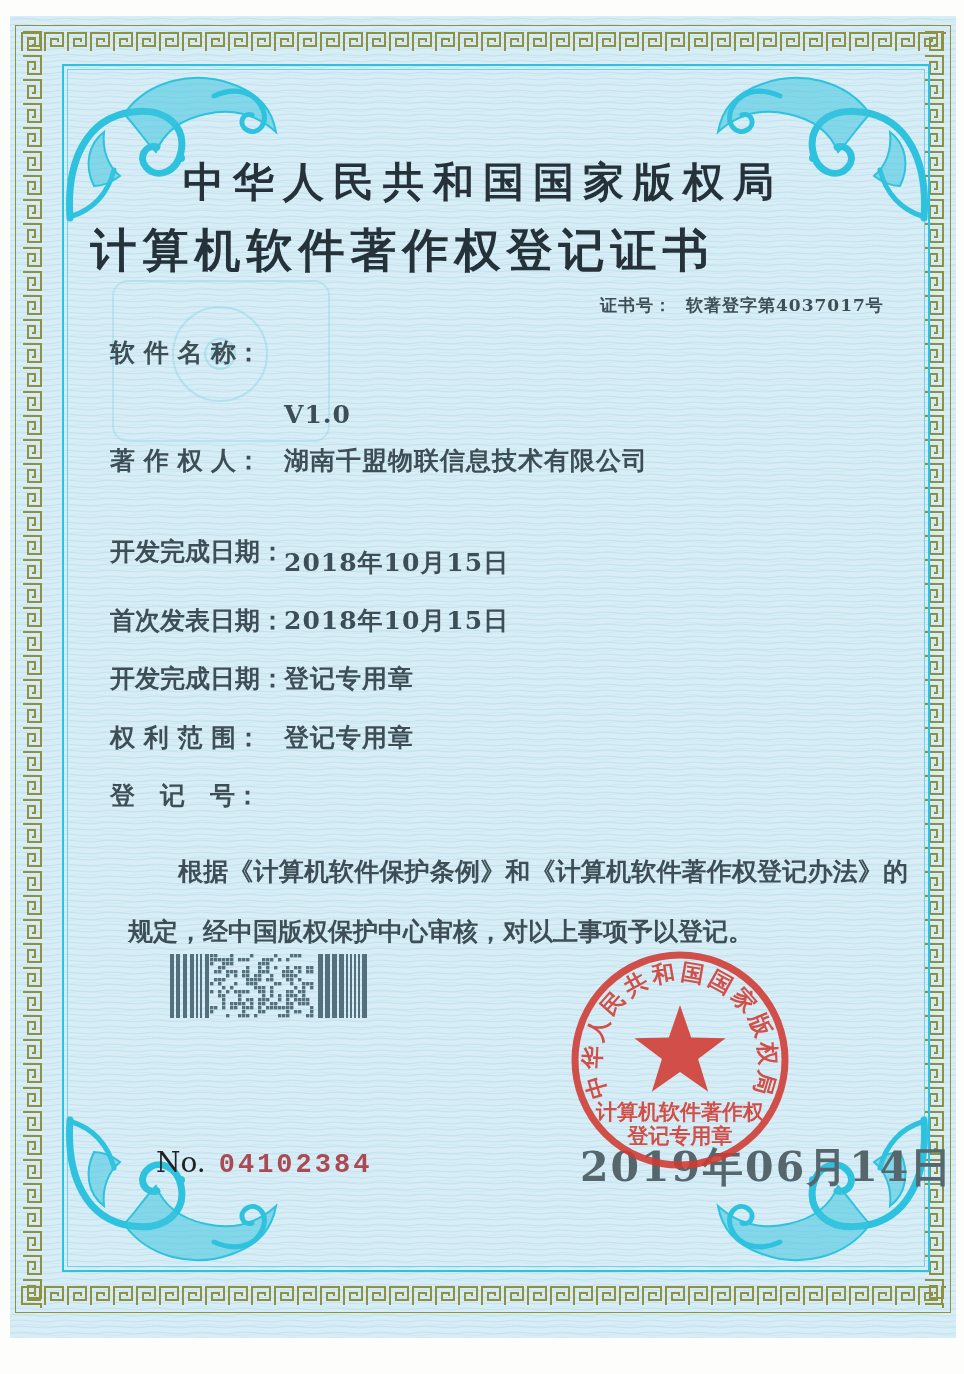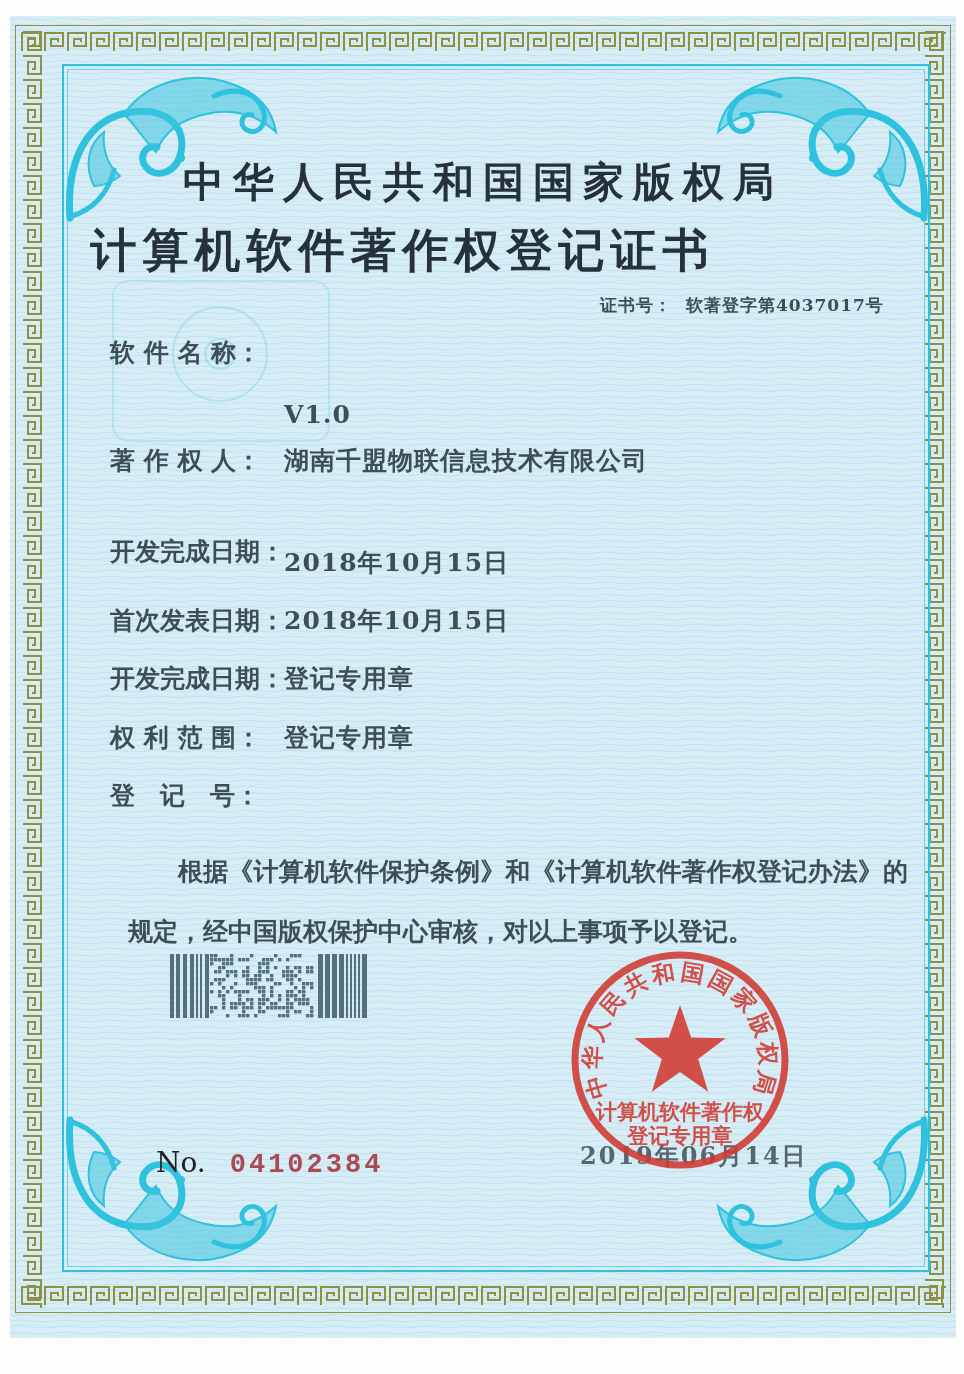--- a/index.html
+++ b/index.html
@@ -80,34 +80,34 @@
     border:2px solid rgba(106,203,222,.4); border-radius:50%;
     display:flex; align-items:center; justify-content:center;
     font-size:44px; color:rgba(106,203,222,.45); font-family:"DejaVu Sans",sans-serif;
   }
   .ghost-mark .g-text{
     position:absolute; left:0; bottom:8px; width:100%; text-align:center;
     font-size:24px; letter-spacing:6px; color:rgba(106,203,222,.4);
     font-family:"DejaVu Sans",sans-serif;
   }
   .issue-date{
-    position:absolute; left:570px; top:1124px; font-size:24px; font-weight:600;
+    position:absolute; left:570px; top:1124px; font-size:41px; font-weight:600;
     color:var(--date-ink); letter-spacing:2px; z-index:4;
   }
   .seal-svg{position:absolute; left:555px; top:929px; width:230px; height:230px; z-index:5; opacity:.88;}
   .seal-ring{fill:none; stroke:var(--seal); stroke-width:7;}
   .seal-arc-text{fill:var(--seal); font-size:23px; font-weight:bold; letter-spacing:4px; font-family:"DejaVu Serif",serif;}
   .seal-star{fill:var(--seal);}
   .seal-line{fill:var(--seal); font-size:21px; font-weight:bold; text-anchor:middle; font-family:"DejaVu Serif",serif;}
   .serial{
     position:absolute; left:146px; top:1130px; font-size:28px; color:#222;
   }
   .serial .num{
     color:var(--serial); font-family:"Liberation Mono", monospace;
-    font-size:27px; letter-spacing:3px; margin-left:24px; font-weight:600;
+    font-size:27px; letter-spacing:3px; margin-left:13px; font-weight:600;
   }
 </style>
 </head>
 <body>
 
 <div class="paper">
 
   <svg class="wave-bg" xmlns="http://www.w3.org/2000/svg">
     <defs>
       <pattern id="wv" patternUnits="userSpaceOnUse" width="90" height="6">

